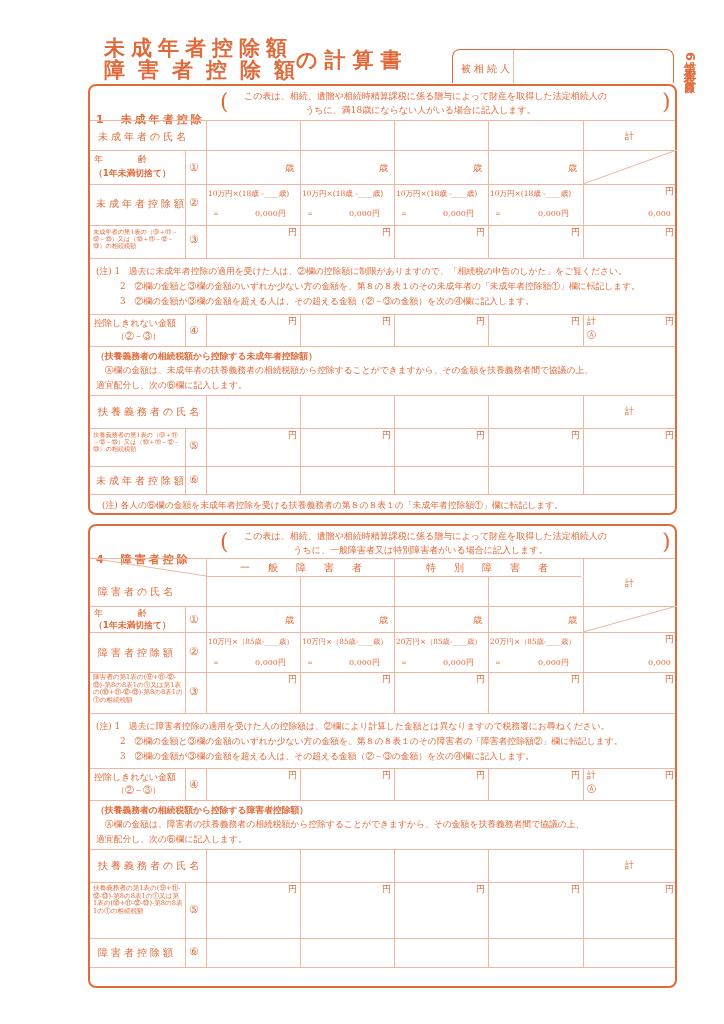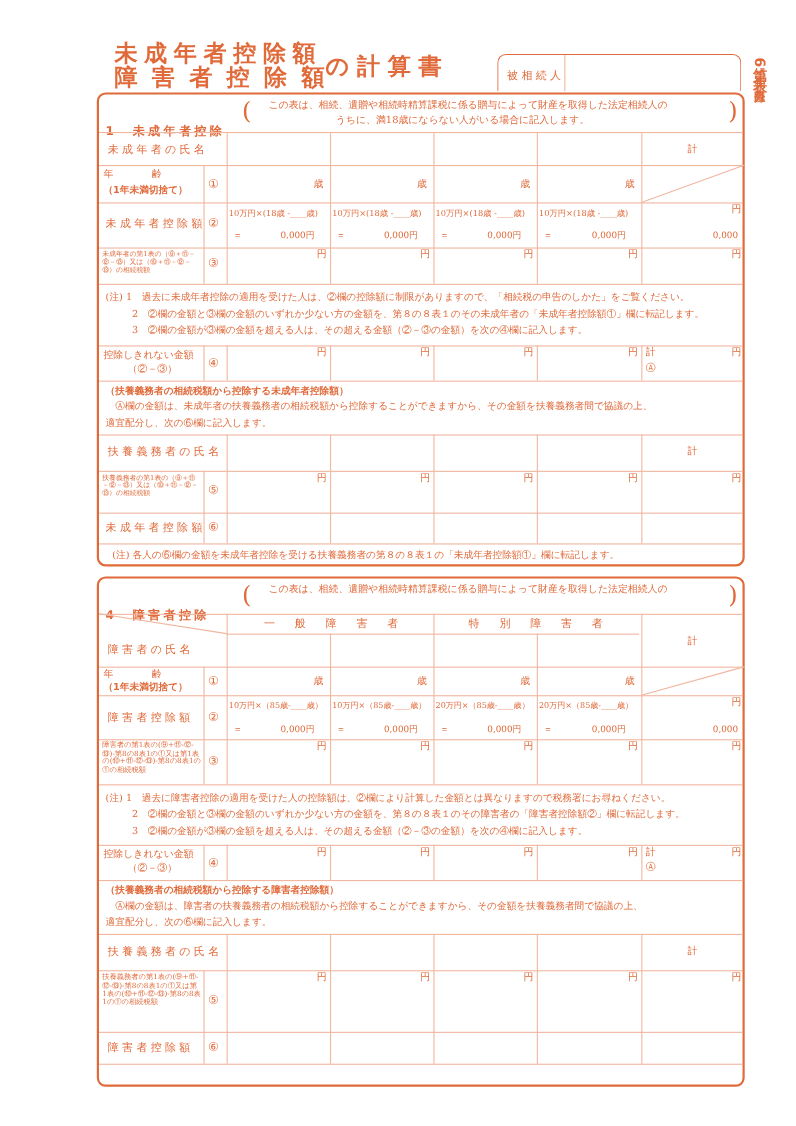--- a/index.html
+++ b/index.html
@@ -158,20 +158,21 @@
   <div class="cell-text lbl" style="left:6px;top:389px">未成年者控除額</div>
   <div class="cell-text circ" style="left:99px;top:388px">⑥</div>
   <div class="note" style="top:412px;left:12px">(注) 各人の⑥欄の金額を未成年者控除を受ける扶養義務者の第８の８表１の「未成年者控除額①」欄に転記します。</div>
 </div>
 
 <div class="sec sec2">
   <div class="sec-head">4　障害者控除</div>
   <span class="paren" style="left:130px;">(</span>
   <div class="sec-desc" style="left:144px;">
     <div style="padding-left:10px">この表は、相続、遺贈や相続時精算課税に係る贈与によって財産を取得した法定相続人の</div>
+    <div>うちに、一般障害者又は特別障害者がいる場合に記入します。</div>
   </div>
   <span class="paren" style="left:572px;">)</span>
 
   <div class="hline" style="top:32px"></div>
   <div class="hline" style="top:50px;left:116px;right:94px"></div>
   <div class="hline" style="top:80px"></div>
   <div class="hline" style="top:106px"></div>
   <div class="hline" style="top:146px"></div>
   <div class="hline" style="top:187px"></div>
   <div class="hline" style="top:242px"></div>

